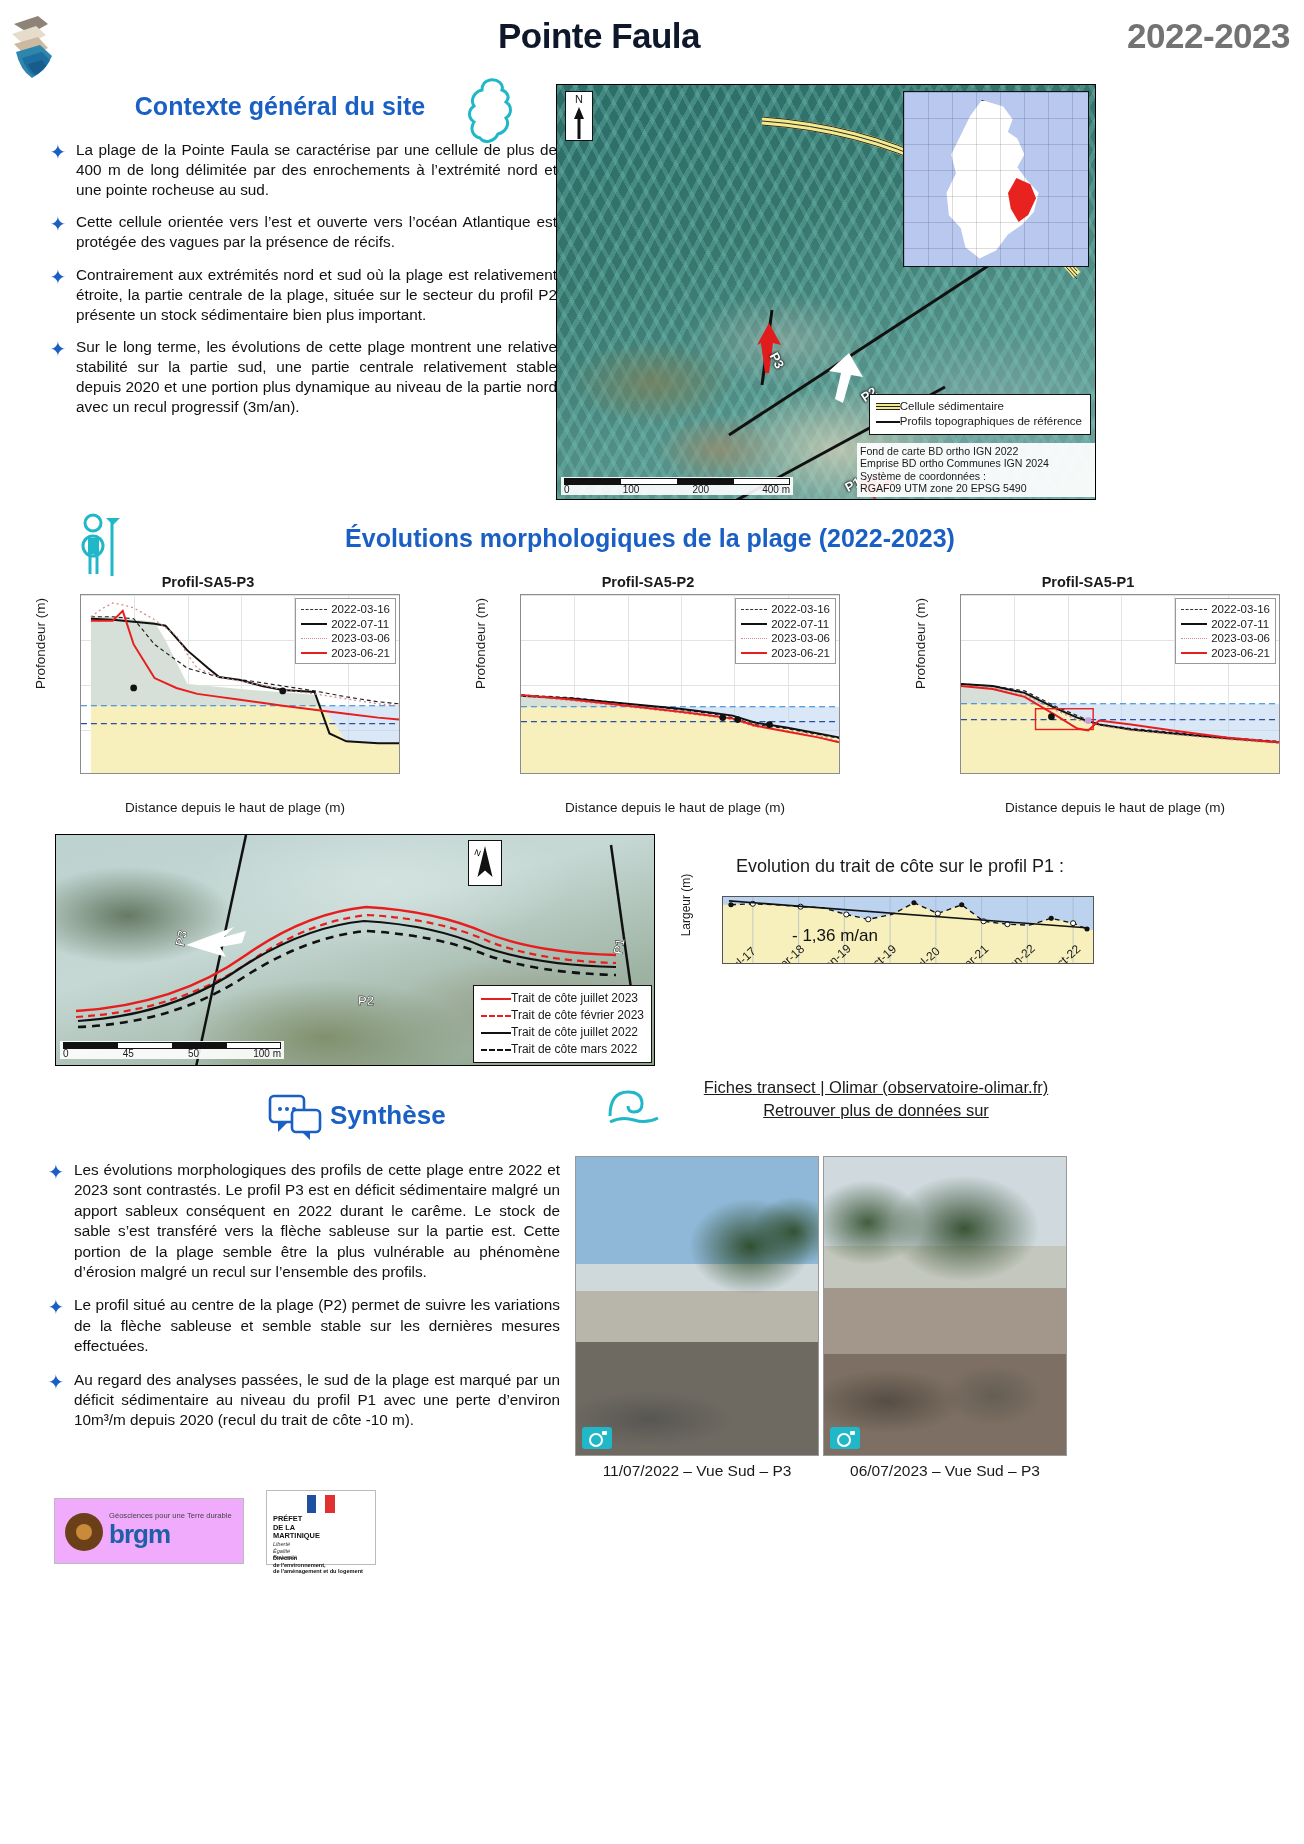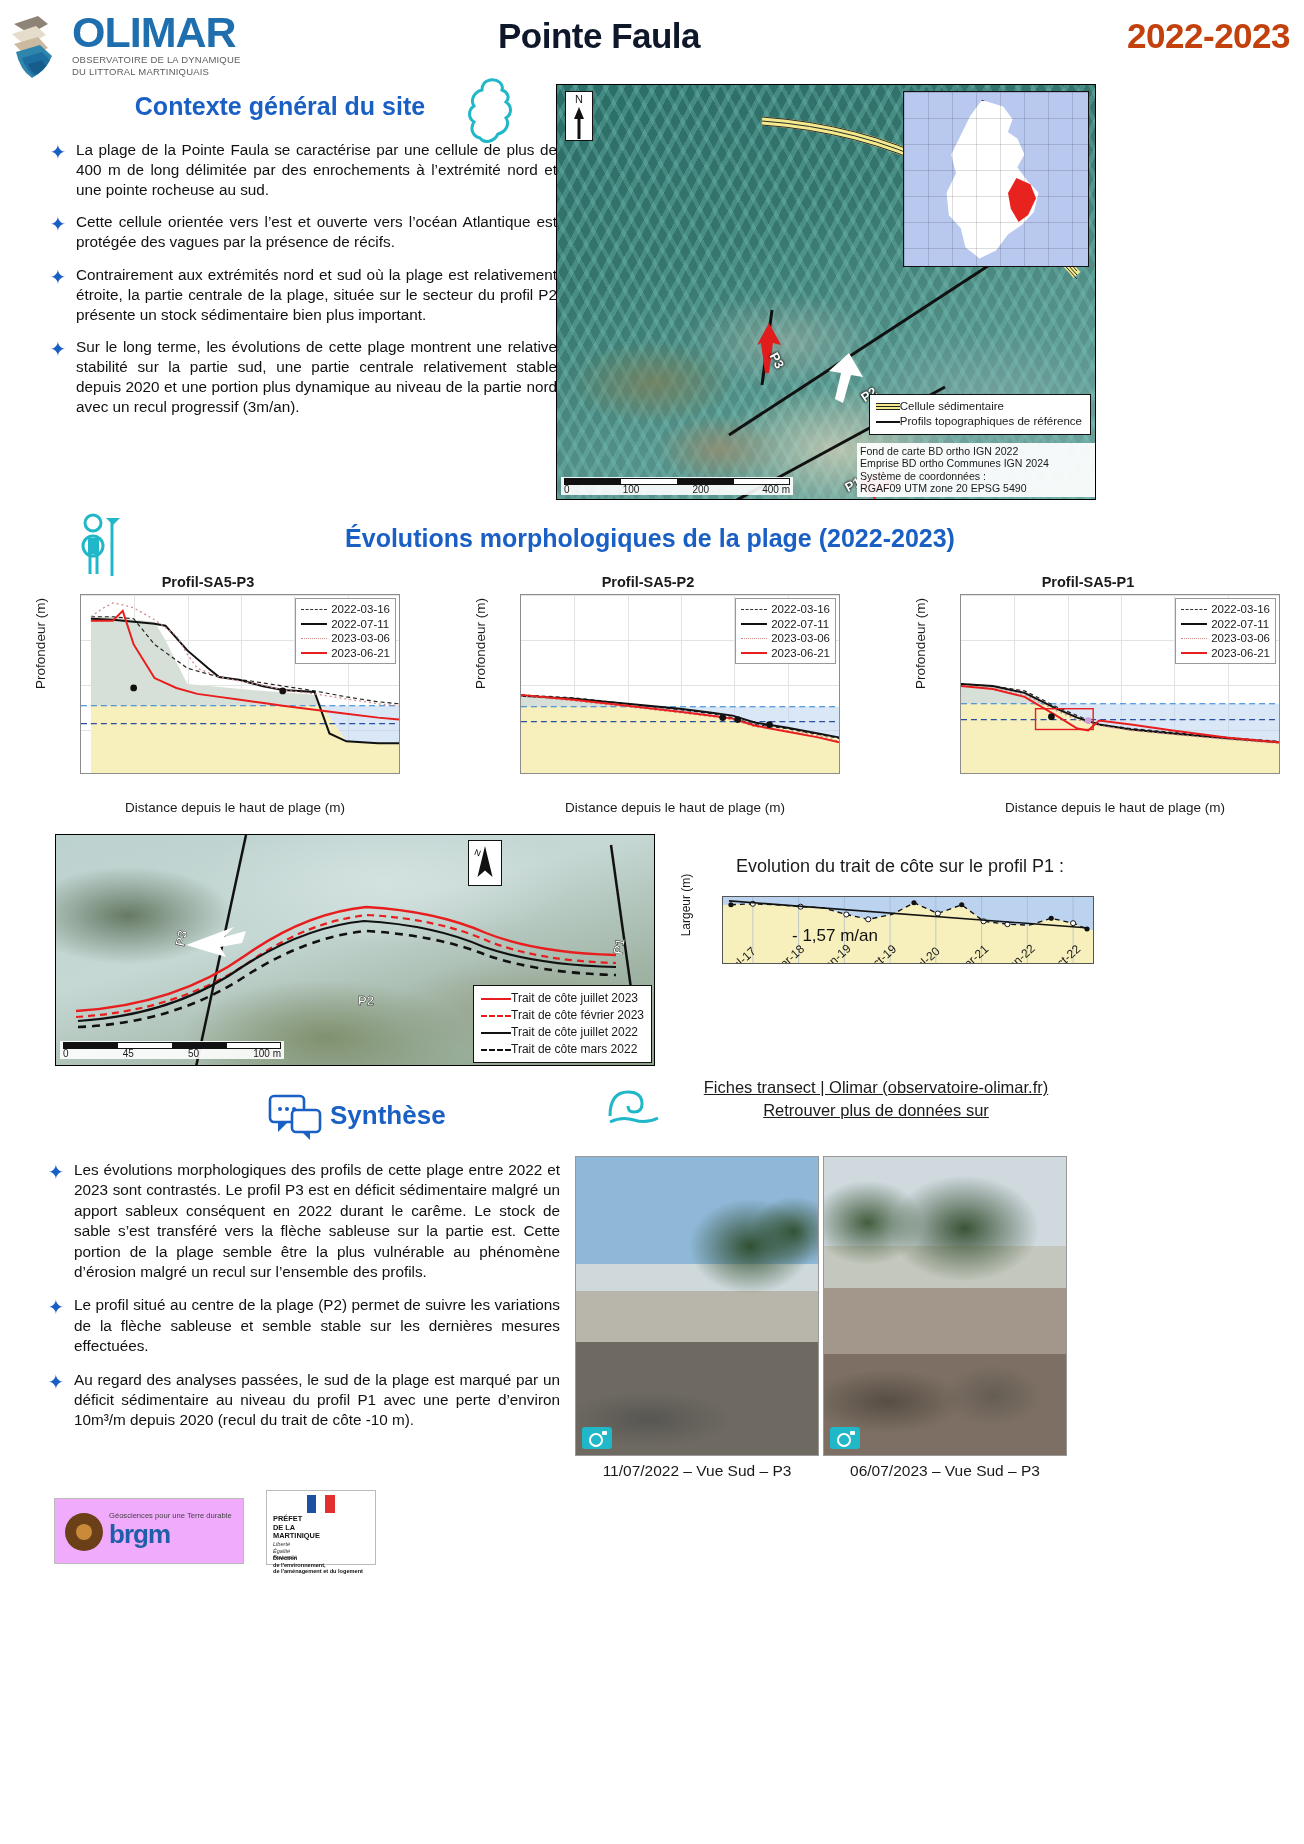--- a/index.html
+++ b/index.html
@@ -23,21 +23,21 @@
     color:#1f6fae; line-height:44px;
   }
   .logo-sub { font-size:9.5px; color:#5e5e5e; line-height:11.5px; letter-spacing:.2px; }
   #site-title {
     left:434px; top:16px; width:330px; text-align:center;
     font-size:35px; font-weight:bold; color:#0f172a;
     letter-spacing:-0.5px;
   }
   #period-title {
     right:14px; top:16px; width:260px; text-align:right;
-    font-size:35px; font-weight:bold; color:#c2410c; letter-spacing:-0.5px;
+    font-size:35px; font-weight:bold; color:#737373; letter-spacing:-0.5px;
   }
 
   
   #ctx-title {
     left:60px; top:92px; width:440px; text-align:center;
     font-size:25px; font-weight:bold; color:#1a5fc4;
   }
   #mq-icon { left:460px; top:76px; width:64px; height:72px; }
 
   
@@ -249,25 +249,20 @@
 <div class="abs" id="header">
   <div class="abs" id="logo-block">
     <svg class="logo-mark" viewBox="0 0 62 72">
       <path d="M6 14 L30 6 L40 14 L22 24 Z" fill="#8d8376"></path>
       <path d="M4 24 L28 16 L38 25 L18 36 Z" fill="#e6dccb"></path>
       <path d="M6 34 L30 27 L40 38 L20 48 Z" fill="#cbb9a0"></path>
       <path d="M8 42 L32 35 L44 46 Q38 60 24 68 Q12 60 8 42 Z" fill="#2f86ad"></path>
       <path d="M14 48 L34 42 L42 50 Q36 62 26 66 Q18 60 14 48 Z" fill="#1c6fa0"></path>
       <path d="M20 54 L34 50 L38 56 Q32 63 27 64 Q22 60 20 54 Z" fill="#165d8c"></path>
     </svg>
-    <div class="logo-text">
-      <div class="logo-olimar"><span>OLIMAR</span></div>
-      <div class="logo-sub">OBSERVATOIRE DE LA DYNAMIQUE</div>
-      <div class="logo-sub">DU LITTORAL MARTINIQUAIS</div>
-    </div>
   </div>
   <div class="abs" id="site-title">Pointe Faula</div>
   <div class="abs" id="period-title">2022-2023</div>
 </div>
 
 <div class="abs" id="ctx-title">Contexte général du site</div>
 <svg class="abs" id="mq-icon" viewBox="0 0 64 72">
   <path d="M30 4 C38 3 44 8 42 14 C48 16 50 22 46 26 C52 30 52 38 46 42
            C50 48 46 56 38 58 C34 66 24 68 20 62 C12 60 10 52 14 46
            C8 42 8 34 14 30 C10 24 14 16 22 14 C22 8 25 5 30 4 Z" fill="none" stroke="#20b7c8" stroke-width="3"></path>
@@ -614,21 +609,21 @@
     <span class="tdc-xtick" style="left:2px">Jul-17</span>
     <span class="tdc-xtick" style="left:48px">Apr-18</span>
     <span class="tdc-xtick" style="left:94px">Jan-19</span>
     <span class="tdc-xtick" style="left:140px">Oct-19</span>
     <span class="tdc-xtick" style="left:186px">Jul-20</span>
     <span class="tdc-xtick" style="left:232px">Apr-21</span>
     <span class="tdc-xtick" style="left:278px">Jan-22</span>
     <span class="tdc-xtick" style="left:324px">Oct-22</span>
     <span class="tdc-xtick" style="left:366px">Jul-23</span>
   </div>
-  <div id="tdc-rate">- 1,57 m/an</div>
+  <div id="tdc-rate">- 1,36 m/an</div>
 </div>
 
 <svg class="abs" id="syn-icon" viewBox="0 0 54 50">
   <rect x="2" y="4" width="34" height="26" rx="4" fill="none" stroke="#1a5fc4" stroke-width="2.6"></rect>
   <path d="M10 30 L10 40 L20 30 Z" fill="#1a5fc4"></path>
   <circle cx="12" cy="17" r="2" fill="#1a5fc4"></circle>
     <circle cx="19" cy="17" r="2" fill="#1a5fc4"></circle>
   <circle cx="26" cy="17" r="2" fill="#1a5fc4"></circle>
   <rect x="24" y="18" width="28" height="22" rx="4" fill="#fff" stroke="#1a5fc4" stroke-width="2.6"></rect>
   <path d="M42 40 L42 48 L34 40 Z" fill="#1a5fc4"></path>

